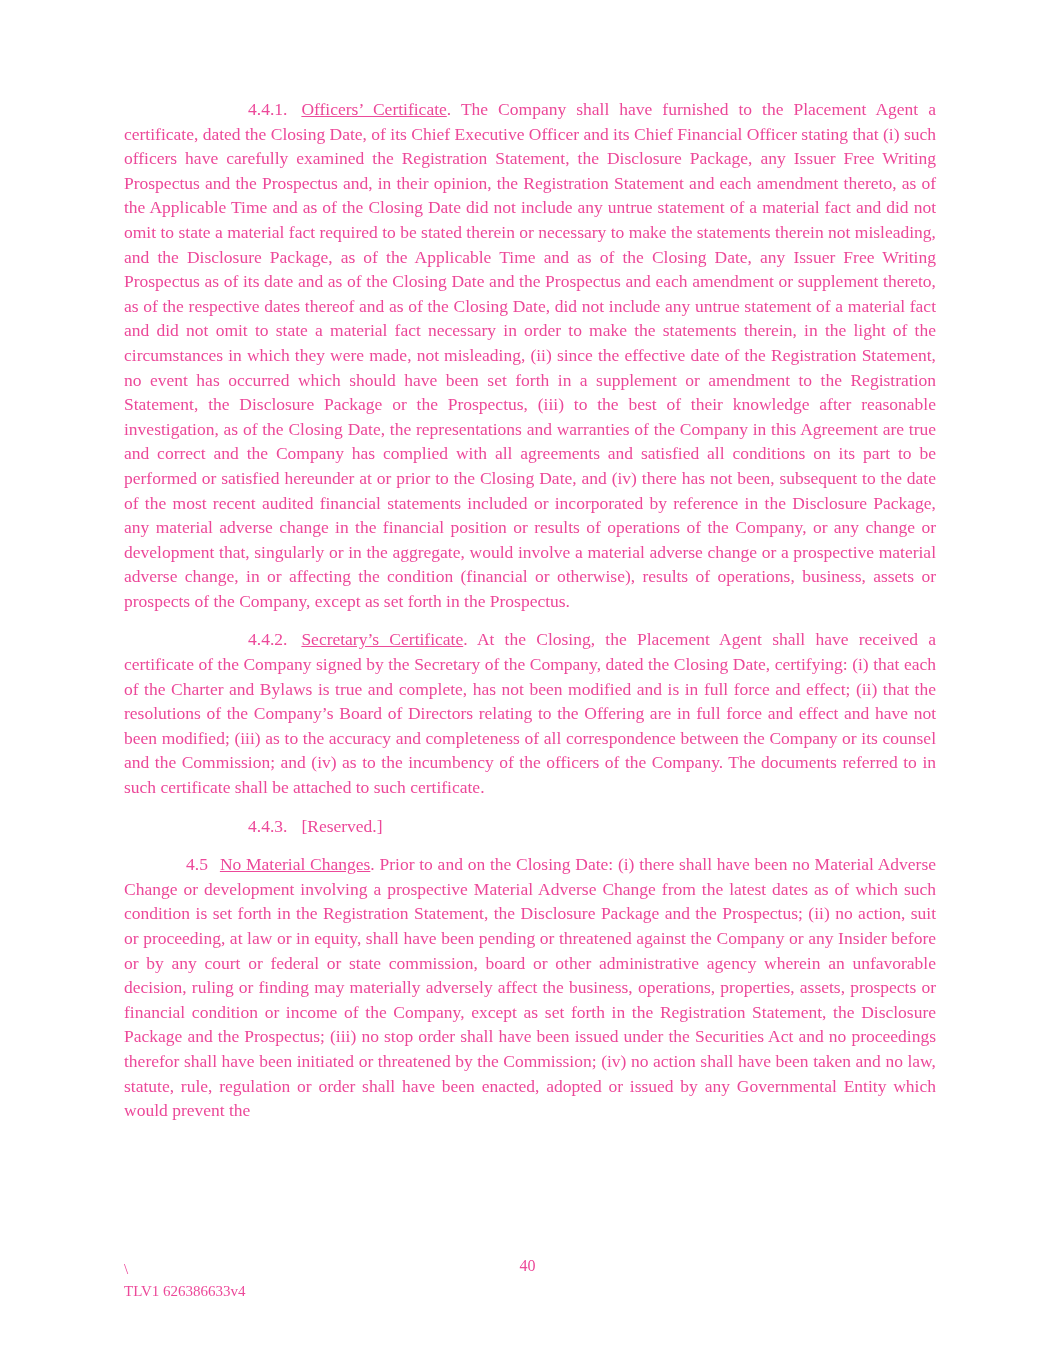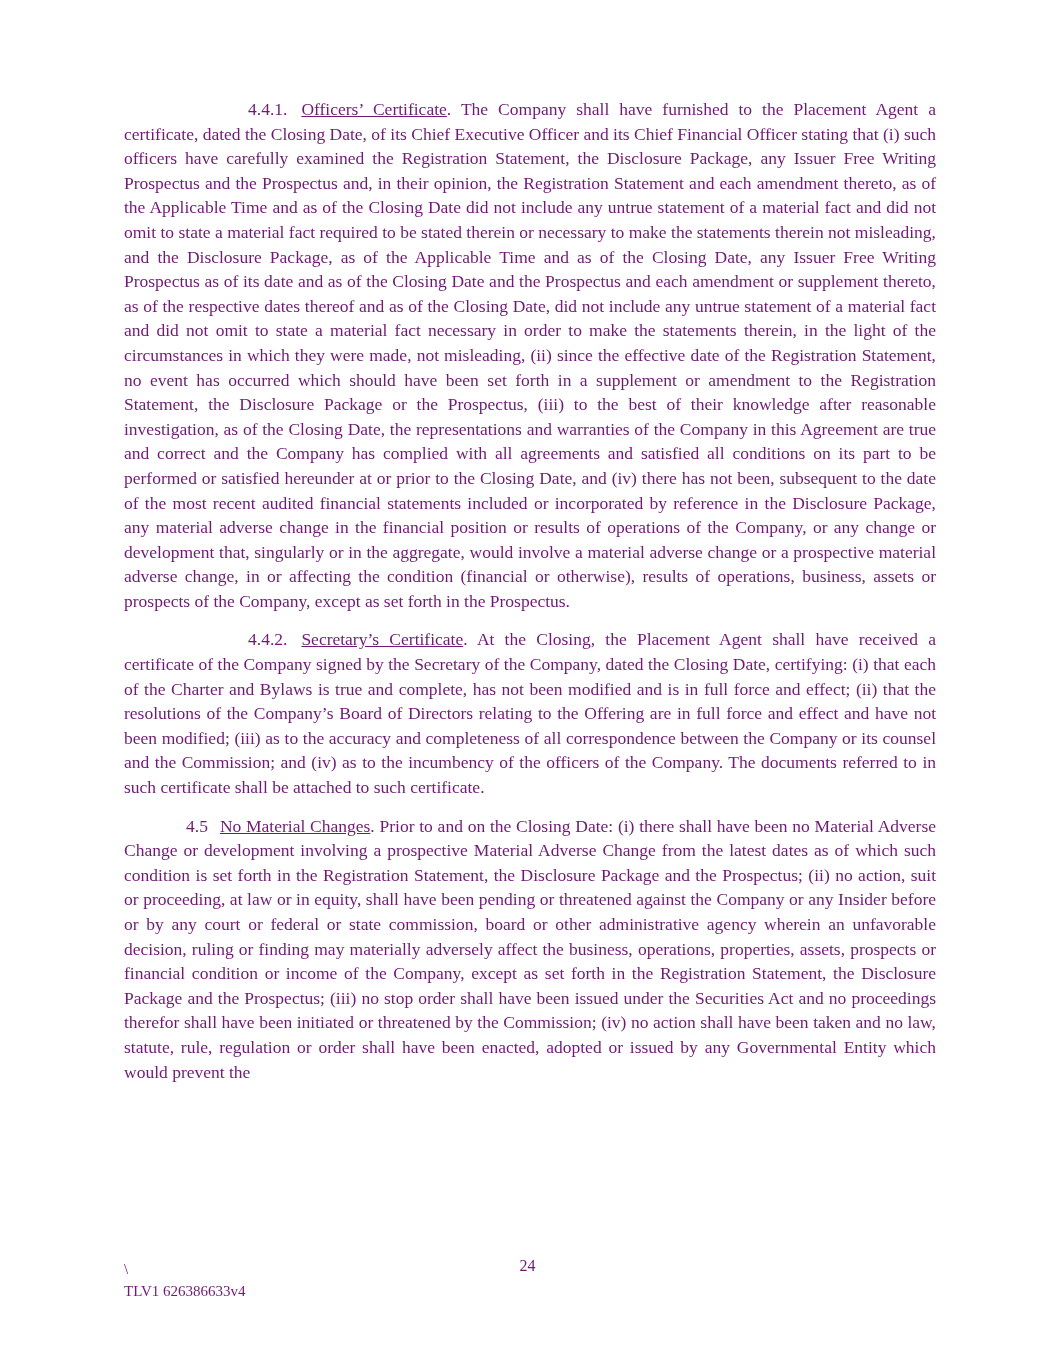--- a/index.html
+++ b/index.html
@@ -9,21 +9,21 @@
   }
   .page {
     position: relative;
     width: 1055px;
     height: 1365px;
     margin: 0 auto;
     background: #ffffff;
     font-family: "Liberation Serif", serif;
     font-size: 17.5px;
     line-height: 24.6px;
-    color: #701a75;
+    color: #ec4899;
     overflow: hidden;
   }
   .content {
     position: absolute;
     top: 97px;
     left: 124px;
     width: 812px;
   }
   p.para {
     margin: 0 0 14px 0;
@@ -58,25 +58,26 @@
 </head>
 <body>
 
 <div class="page">
   <div class="content">
 
     <p class="para indent-lg"><span class="sec-num">4.4.1.</span><span class="heading-underline">Officers’ Certificate</span><span>. The Company shall have furnished to the Placement Agent a certificate, dated the Closing Date, of its Chief Executive Officer and its Chief Financial Officer stating that (i) such officers have carefully examined the Registration Statement, the Disclosure Package, any Issuer Free Writing Prospectus and the Prospectus and, in their opinion, the Registration Statement and each amendment thereto, as of the Applicable Time and as of the Closing Date did not include any untrue statement of a material fact and did not omit to state a material fact required to be stated therein or necessary to make the statements therein not misleading, and the Disclosure Package, as of the Applicable Time and as of the Closing Date, any Issuer Free Writing Prospectus as of its date and as of the Closing Date and the Prospectus and each amendment or supplement thereto, as of the respective dates thereof and as of the Closing Date, did not include any untrue statement of a material fact and did not omit to state a material fact necessary in order to make the statements therein, in the light of the circumstances in which they were made, not misleading, (ii) since the effective date of the Registration Statement, no event has occurred which should have been set forth in a supplement or amendment to the Registration Statement, the Disclosure Package or the Prospectus, (iii) to the best of their knowledge after reasonable investigation, as of the Closing Date, the representations and warranties of the Company in this Agreement are true and correct and the Company has complied with all agreements and satisfied all conditions on its part to be performed or satisfied hereunder at or prior to the Closing Date, and (iv) there has not been, subsequent to the date of the most recent audited financial statements included or incorporated by reference in the Disclosure Package, any material adverse change in the financial position or results of operations of the Company, or any change or development that, singularly or in the aggregate, would involve a material adverse change or a prospective material adverse change, in or affecting the condition (financial or otherwise), results of operations, business, assets or prospects of the Company, except as set forth in the Prospectus.</span></p>
 
     <p class="para indent-lg"><span class="sec-num">4.4.2.</span><span class="heading-underline">Secretary’s Certificate</span><span>. At the Closing, the Placement Agent shall have received a certificate of the Company signed by the Secretary of the Company, dated the Closing Date, certifying: (i) that each of the Charter and Bylaws is true and complete, has not been modified and is in full force and effect; (ii) that the resolutions of the Company’s Board of Directors relating to the Offering are in full force and effect and have not been modified; (iii) as to the accuracy and completeness of all correspondence between the Company or its counsel and the Commission; and (iv) as to the incumbency of the officers of the Company. The documents referred to in such certificate shall be attached to such certificate.</span></p>
 
+    <p class="para indent-lg"><span class="sec-num">4.4.3.</span><span>[Reserved.]</span></p>
 
     <p class="para indent-sm"><span class="sec-num-wide">4.5</span><span class="heading-underline">No Material Changes</span><span>. Prior to and on the Closing Date: (i) there shall have been no Material Adverse Change or development involving a prospective Material Adverse Change from the latest dates as of which such condition is set forth in the Registration Statement, the Disclosure Package and the Prospectus; (ii) no action, suit or proceeding, at law or in equity, shall have been pending or threatened against the Company or any Insider before or by any court or federal or state commission, board or other administrative agency wherein an unfavorable decision, ruling or finding may materially adversely affect the business, operations, properties, assets, prospects or financial condition or income of the Company, except as set forth in the Registration Statement, the Disclosure Package and the Prospectus; (iii) no stop order shall have been issued under the Securities Act and no proceedings therefor shall have been initiated or threatened by the Commission; (iv) no action shall have been taken and no law, statute, rule, regulation or order shall have been enacted, adopted or issued by any Governmental Entity which would prevent the</span></p>
 
   </div>
 
   <div class="footer">
-    <div class="page-number">24</div>
+    <div class="page-number">40</div>
     <div class="footer-left">
       <div>\</div>
       <div>TLV1 626386633v4</div>
     </div>
   </div>
 </div>
 
 </body></html>

